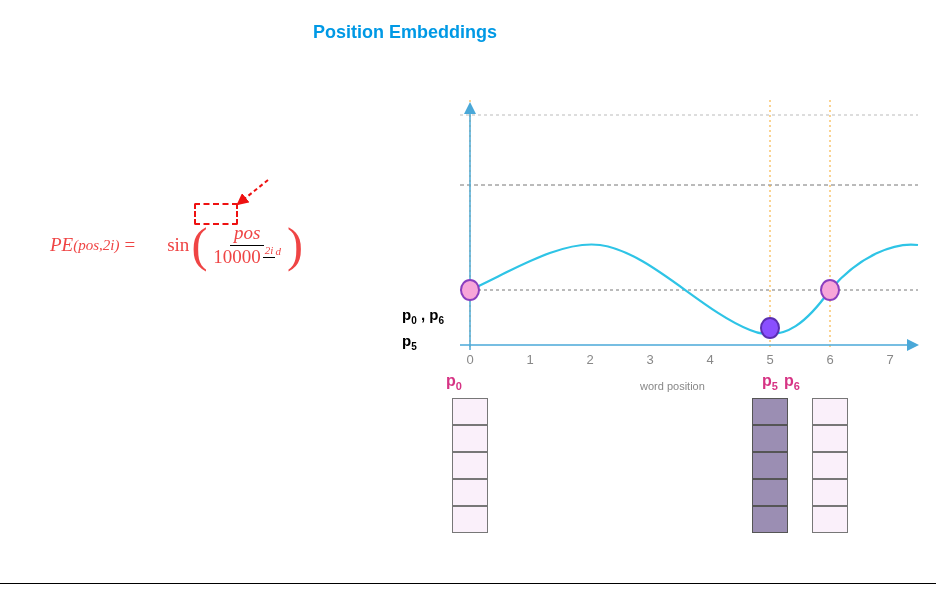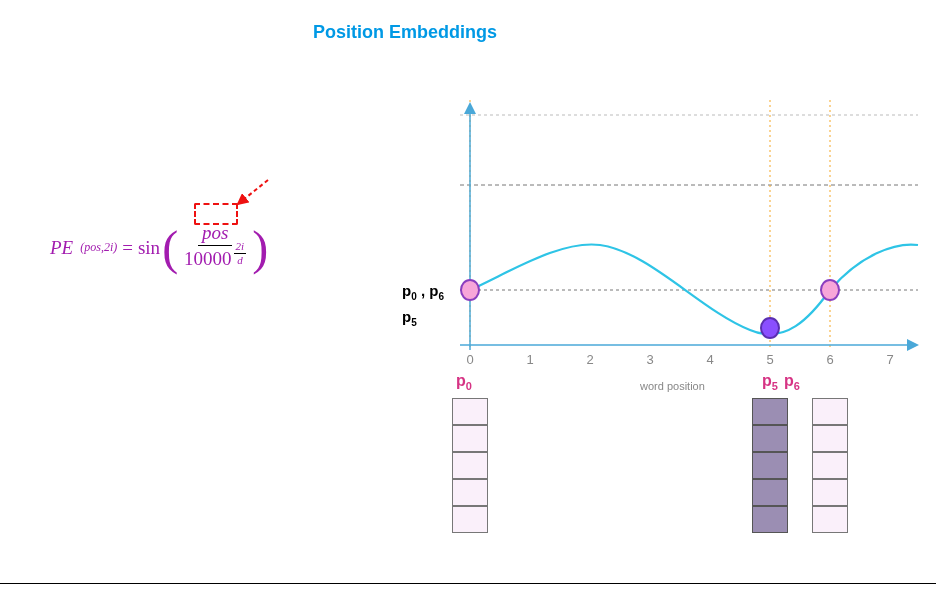--- a/index.html
+++ b/index.html
@@ -21,28 +21,28 @@
     color: #0099e5;
     font-size: 18px;
     font-weight: bold;
   }
   .formula {
     position: absolute;
     top: 210px;
     left: 50px;
     font-family: 'Cambria Math', 'Times New Roman', serif;
     font-size: 19px;
-    color: #a21caf;
+    color: #ef4444;
     display: flex;
     align-items: center;
   }
   .formula .pe { font-style: italic; }
-  .formula .sub { font-size: 12px; vertical-align: sub; font-style: italic; margin-left: 7px; }
+  .formula .sub { font-size: 15px; vertical-align: sub; font-style: italic; }
   .formula .eq { margin: 0 5px; }
-  .formula .sin { margin-right: 2px; }
+  .formula .sin { margin-right: 2px; margin-left: 27px; }
   .paren {
     font-size: 48px;
     line-height: 48px;
     font-weight: 100;
     font-family: 'Times New Roman', serif;
   }
   .frac {
     display: inline-flex;
     flex-direction: column;
     align-items: center;
@@ -58,21 +58,20 @@
     font-style: italic;
     position: relative;
   }
   .frac .den {
     display: flex;
     align-items: center;
     justify-content: center;
   }
   .frac .exp {
     display: inline-flex;
-    flex-direction: column;
     align-items: center;
     margin-left: 2px;
     transform: translateY(-6px);
   }
   .frac .exp .en {
     border-bottom: 1px solid #000;
     font-size: 11px;
     font-style: italic;
     padding: 0 2px;
   }
@@ -110,20 +109,21 @@
     font-size: 13px;
     color: #888;
     top: 254px;
     transform: translateX(-50%);
   }
   .ylab {
     position: absolute;
     font-size: 15px;
     font-weight: bold;
     color: #000;
+    margin-top: 24px;
   }
   .ylab .ysub { font-size: 10px; vertical-align: sub; }
   .xlab {
     position: absolute;
     top: 380px;
     left: 640px;
     font-size: 11px;
     color: #888;
   }
   .plab {
@@ -231,21 +231,21 @@
 <div class="tick" style="left:530px; top:352px;">1</div>
 <div class="tick" style="left:590px; top:352px;">2</div>
 <div class="tick" style="left:650px; top:352px;">3</div>
 <div class="tick" style="left:710px; top:352px;">4</div>
 <div class="tick" style="left:770px; top:352px;">5</div>
 <div class="tick" style="left:830px; top:352px;">6</div>
 <div class="tick" style="left:890px; top:352px;">7</div>
 
 <div class="xlab">word position</div>
 
-<div class="plab" style="top:372px; left:464px;"><span>p</span><span class="psub">0</span></div>
+<div class="plab" style="top:372px; left:454px;"><span>p</span><span class="psub">0</span></div>
 <div class="plab" style="top:372px; left:770px;"><span>p</span><span class="psub">5</span></div>
 <div class="plab" style="top:372px; left:792px;"><span>p</span><span class="psub">6</span></div>
 
 <div class="vec light" style="left:470px; top:398px;">
   <div class="cell"></div>
   <div class="cell"></div>
   <div class="cell"></div>
   <div class="cell"></div>
   <div class="cell"></div>
 </div>

